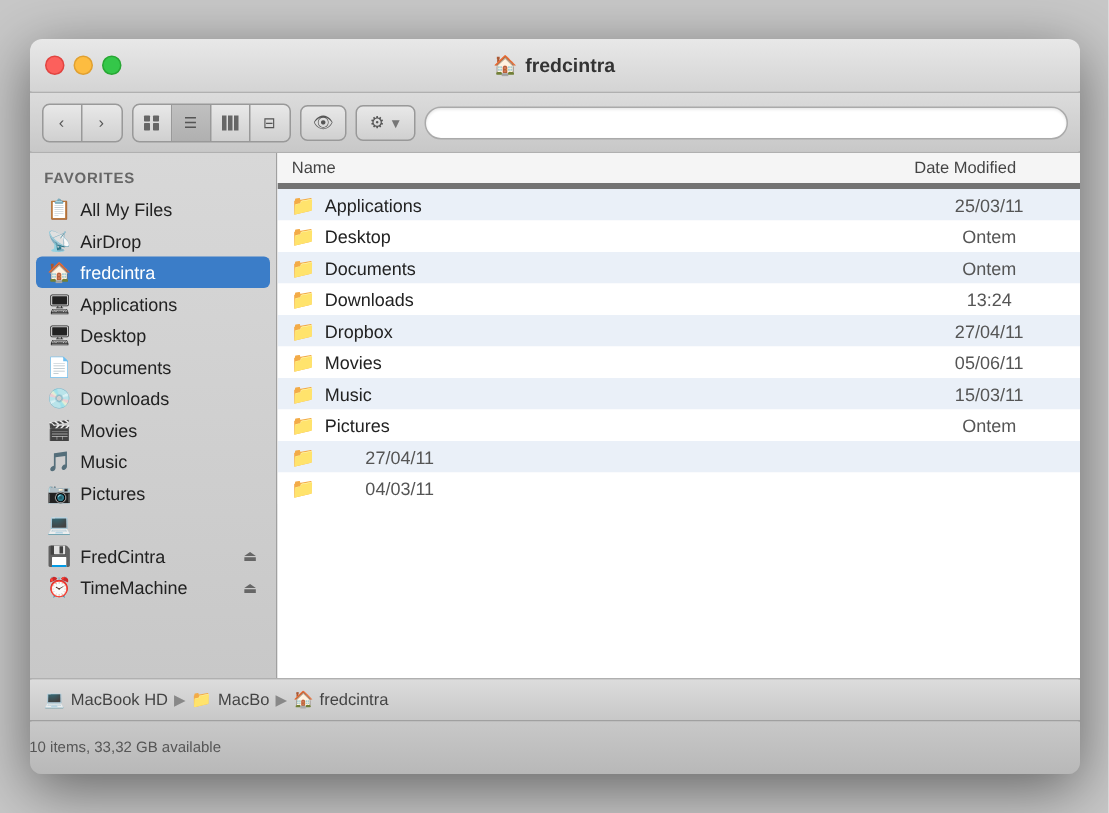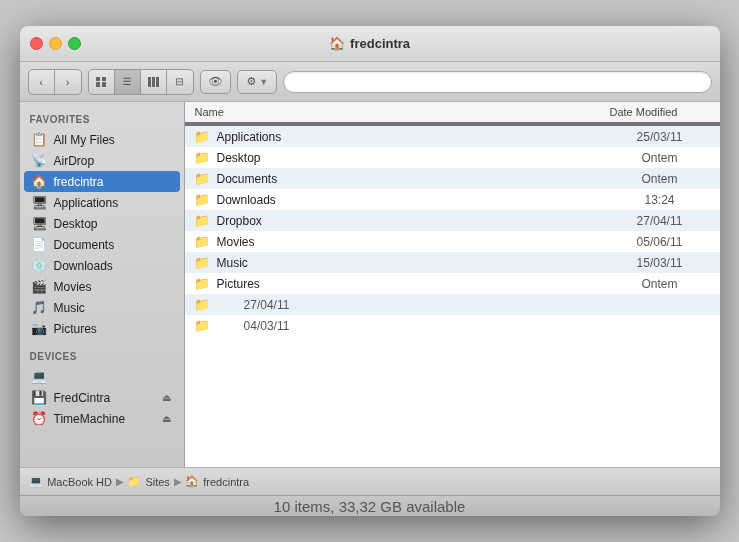--- a/index.html
+++ b/index.html
@@ -242,27 +242,26 @@
       gap: 4px;
       cursor: pointer;
       color: #444;
     }
     .breadcrumb-sep {
       color: #888;
       font-size: 10px;
     }
     
     .status-bar {
-      height: 21px;
+      height: 36px;
       background: linear-gradient(to bottom, #c8c8c8, #b8b8b8);
       border-top: 1px solid #a0a0a0;
       display: flex;
       align-items: center;
-      justify-content: center;
-      font-size: 15px;
+      font-size: 10px;
       color: #555;
       flex-shrink: 0;
     }
     .chevron {
       font-size: 9px;
       color: #777;
     }
     
     .icon-grid {
       display: inline-grid;
@@ -370,21 +369,20 @@
       </div>
       <div class="sidebar-item">
         <span class="item-icon">🎵</span>
         <span class="item-label">Music</span>
       </div>
       <div class="sidebar-item">
         <span class="item-icon">📷</span>
         <span class="item-label">Pictures</span>
       </div>
 
-      <div class="sidebar-section-label" style="margin-top:8px;">DEVICES</div>
 
       <div class="sidebar-item">
         <span class="item-icon">💻</span>
       </div>
       <div class="sidebar-item" style="position:relative;">
         <span class="item-icon">💾</span>
         <span class="item-label" style="flex:1;">FredCintra</span>
         <span style="font-size:10px;color:#666;">⏏</span>
       </div>
       <div class="sidebar-item">
@@ -453,21 +451,21 @@
   </div>
 
   <div class="breadcrumb-bar">
     <span class="breadcrumb-item">
       <span>💻</span>
       <span>MacBook HD</span>
     </span>
     <span class="breadcrumb-sep">▶</span>
     <span class="breadcrumb-item">
       <span>📁</span>
-      <span>Sites</span>
+      <span>MacBo</span>
     </span>
     <span class="breadcrumb-sep">▶</span>
     <span class="breadcrumb-item">
       <span>🏠</span>
       <span>fredcintra</span>
     </span>
   </div>
 
   <div class="status-bar">
     <span>10 items, 33,32 GB available</span>

